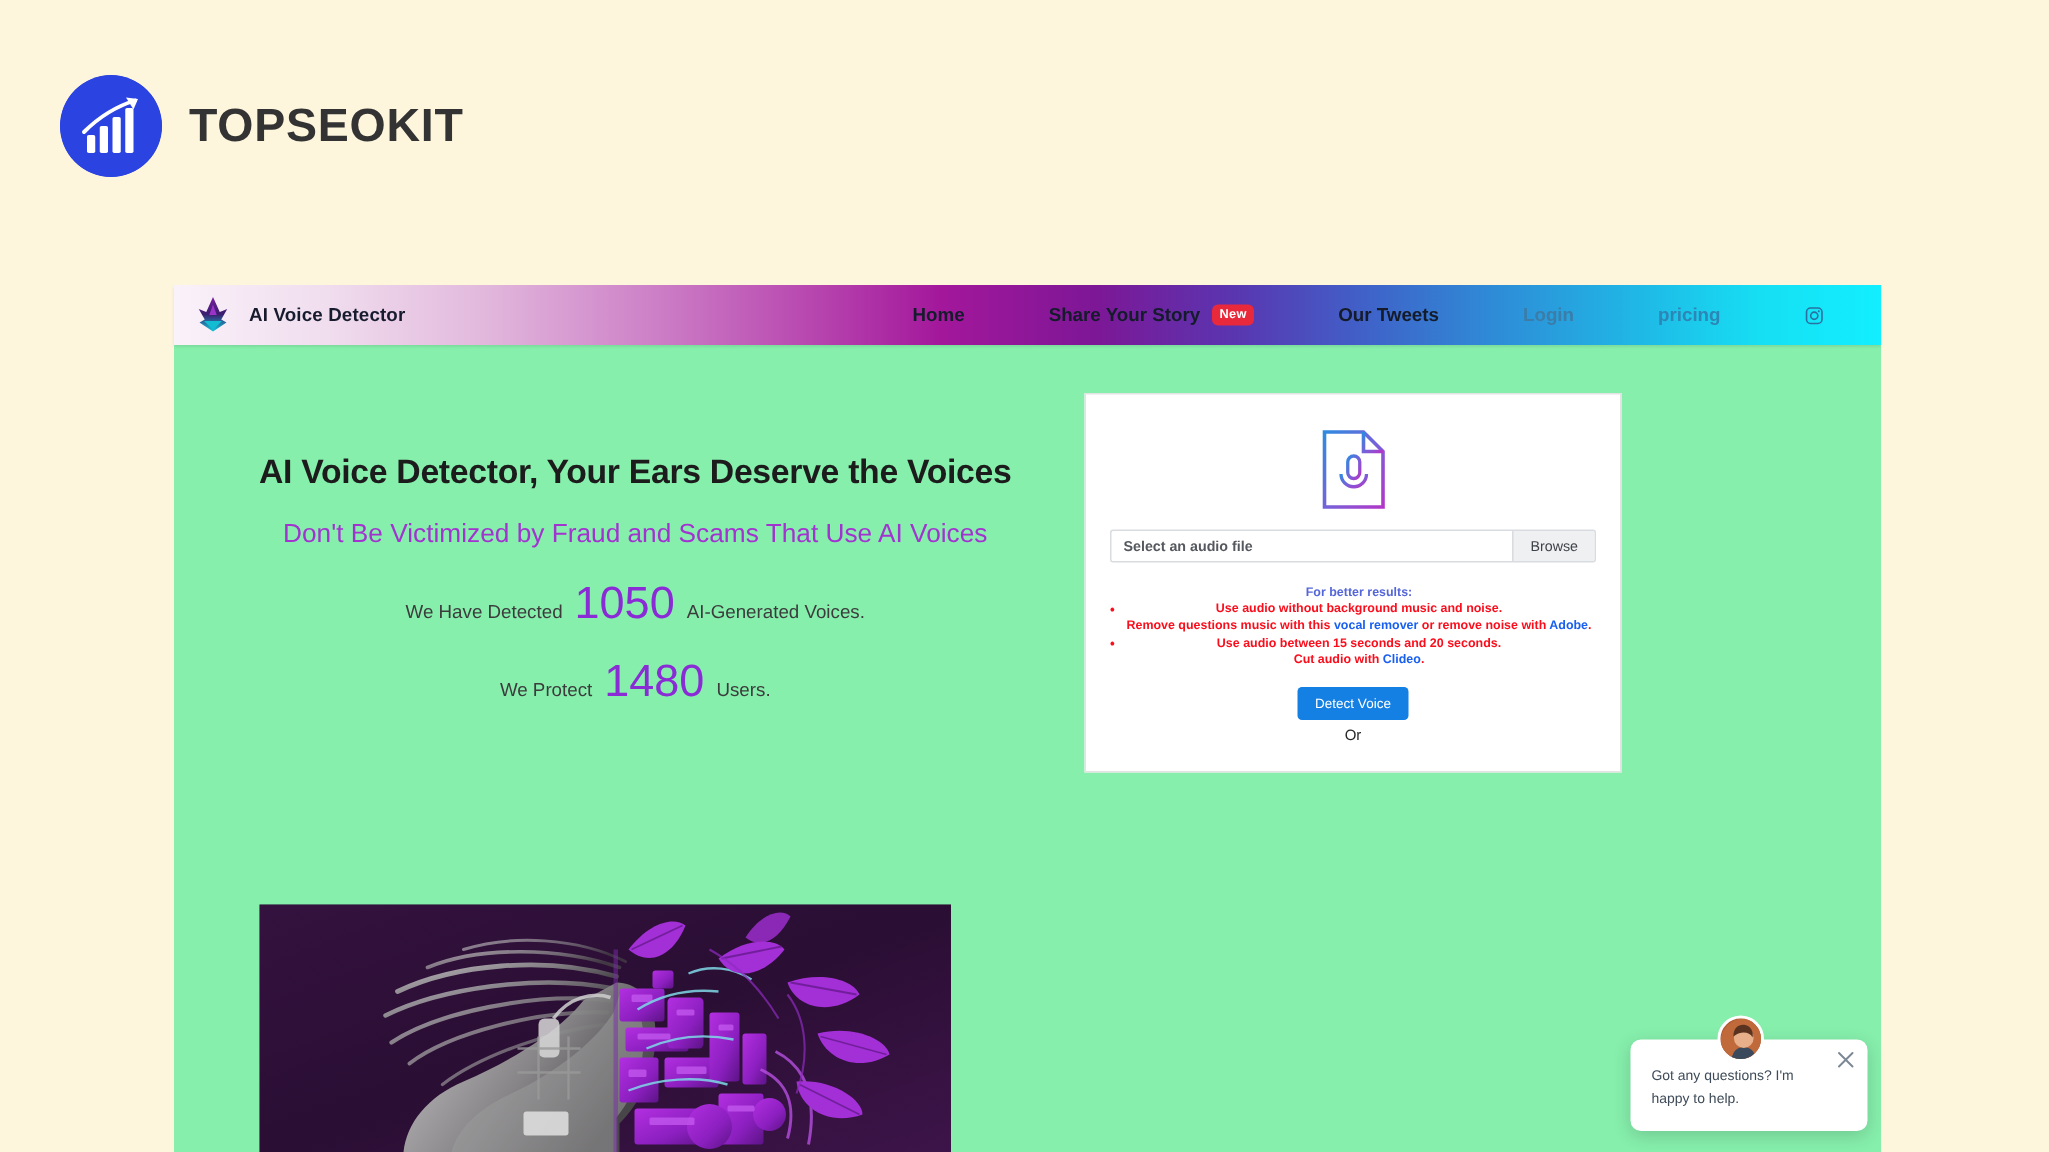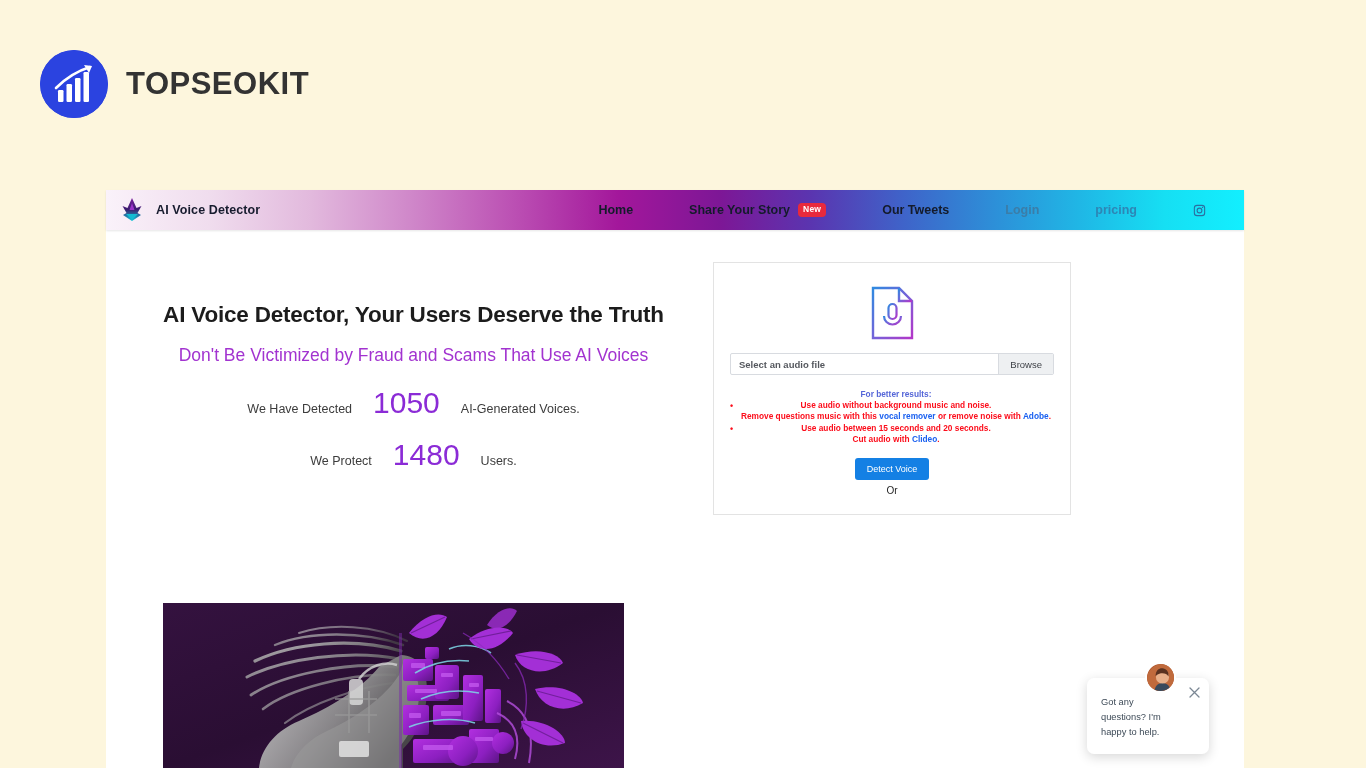--- a/index.html
+++ b/index.html
@@ -43,25 +43,25 @@
     font-size: 31px;
     font-weight: bold;
     letter-spacing: 0.5px;
     color: #333333;
     font-family: "Liberation Sans", sans-serif;
   }
 
   
   .app-panel {
     position: absolute;
-    left: 106px;
+    left: 116px;
     top: 190px;
     width: 1138px;
     height: 578px;
-    background: #ffffff;
+    background: #86efac;
   }
 
   
   .navbar {
     height: 40px;
     width: 100%;
     background: linear-gradient(90deg,
         #faf2fa 0%,
         #f0ddee 9%,
         #e2b9dd 18%,
@@ -155,21 +155,21 @@
     color: #a233d0;
     margin-top: 17px;
     font-weight: normal;
   }
   .stat-line {
     font-size: 12.5px;
     color: #3c3c3c;
     display: flex;
     align-items: baseline;
     justify-content: center;
-    gap: 19px;
+    gap: 6px;
     margin-top: 22px;
   }
   .stat-line:nth-of-type(2) { margin-top: 22px; }
   .stat-num {
     font-size: 30px;
     color: #8b2bd6;
     font-weight: normal;
     line-height: 1;
     padding: 0 2px;
   }
@@ -301,21 +301,21 @@
     right: 19px;
     bottom: 14px;
     width: 260px;
   }
   .chat-card {
     position: relative;
     background: #ffffff;
     border-radius: 7px;
     box-shadow: 0 3px 12px rgba(0,0,0,.16);
     padding: 17px 34px 14px 14px;
-    width: 122px;
+    width: 158px;
     margin-left: 0;
   }
   .chat-avatar {
     position: absolute;
     top: -16px;
     left: 58px;
     width: 31px;
     height: 31px;
     border-radius: 50%;
     overflow: hidden;
@@ -401,21 +401,21 @@
           <circle cx="12" cy="12" r="4.4"></circle>
           <circle cx="17.6" cy="6.4" r="1.2" fill="#2b6fa0" stroke="none"></circle>
         </svg>
       </a>
     </div>
   </div>
 
   <div class="hero">
 
     <div class="hero-left">
-      <h1 class="hero-title">AI Voice Detector, Your Users Deserve the Truth</h1>
+      <h1 class="hero-title">AI Voice Detector, Your Ears Deserve the Voices</h1>
       <div class="hero-sub">Don't Be Victimized by Fraud and Scams That Use AI Voices</div>
 
       <div class="stat-line">
         <span>We Have Detected</span>
         <span class="stat-num">1050</span>
         <span>AI-Generated Voices.</span>
       </div>
 
       <div class="stat-line">
         <span>We Protect</span>

